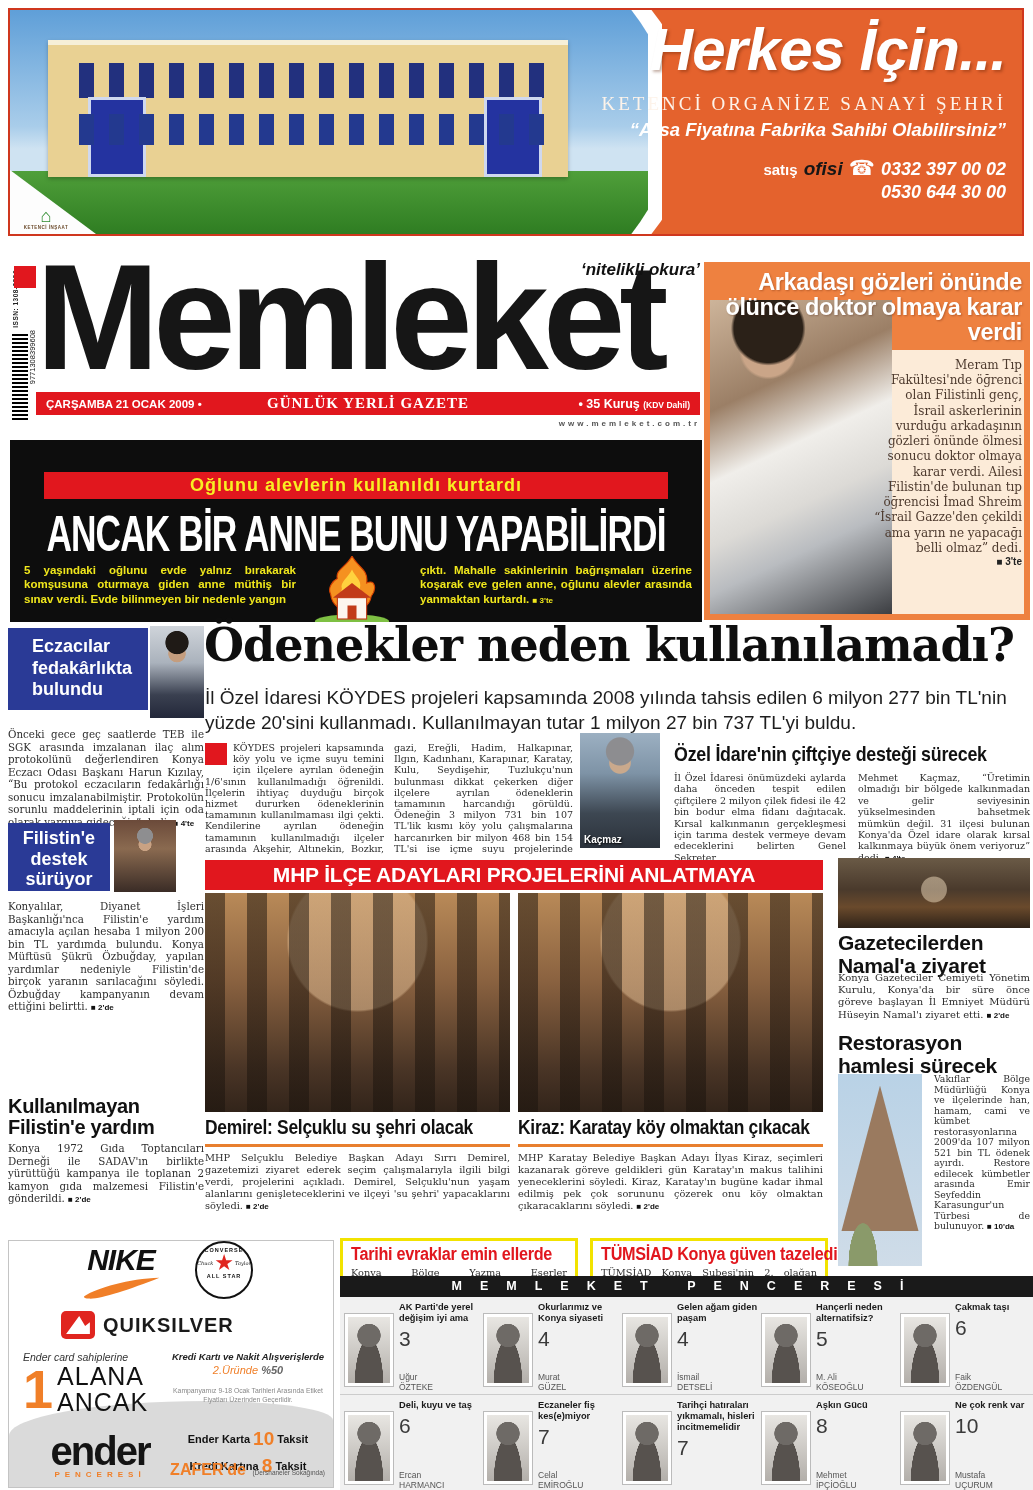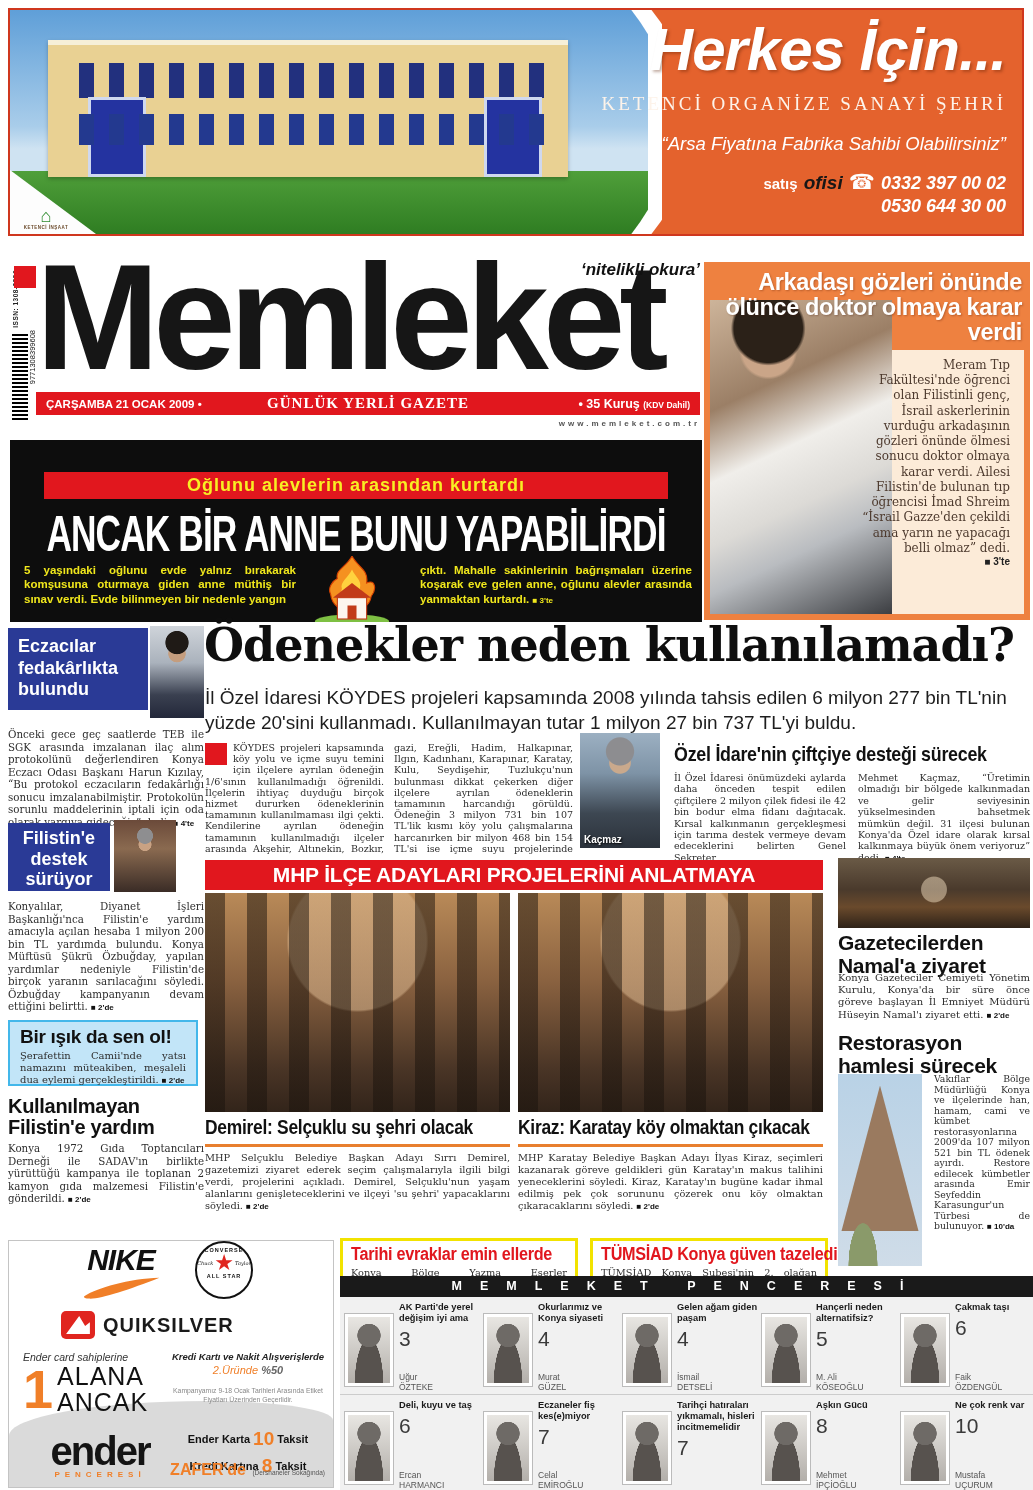--- a/index.html
+++ b/index.html
@@ -23,21 +23,21 @@
   .ad-door{position:absolute;bottom:0;width:52px;height:74px;background:#2433a0;border:3px solid #cfd8ef;}
   .ad-curl{position:absolute;left:0;bottom:0;width:86px;height:64px;background:#fdfdfd;
       clip-path:polygon(0 0,100% 100%,0 100%);box-shadow:2px -2px 4px rgba(0,0,0,.2);}
   .ad-curl-logo{position:absolute;left:6px;bottom:4px;width:60px;text-align:center;}
   .ad-curl-logo .glyph{font-size:18px;color:#2e8b2e;line-height:1;}
   .ad-curl-logo .cap{font-size:4.5px;font-weight:bold;color:#6b4a2a;letter-spacing:.5px;}
   .ad-text{position:absolute;right:16px;top:8px;width:452px;text-align:right;color:#fff;}
   .ad-title{font-size:60px;font-weight:900;font-style:italic;letter-spacing:-1px;line-height:1.05;
       text-shadow:2px 2px 3px rgba(90,30,0,.35);}
   .ad-sub{margin-top:12px;font-family:"Liberation Serif",serif;font-size:19px;letter-spacing:3px;color:#fdf3ea;}
-  .ad-slogan{margin-top:18px;font-size:18.5px;font-weight:400;font-style:italic;}
+  .ad-slogan{margin-top:4px;font-size:18.5px;font-weight:700;font-style:italic;}
   .ad-sales{margin-top:16px;display:flex;justify-content:flex-end;align-items:baseline;gap:6px;}
   .ad-satis{font-size:15px;font-weight:700;}
   .ad-ofisi{font-size:19px;font-weight:900;font-style:italic;color:#161616;}
   .ad-phoneicon{font-size:21px;line-height:1;}
   .ad-phone{font-size:18px;font-weight:900;font-style:italic;}
   .ad-phone2{margin-top:2px;font-size:18px;font-weight:900;font-style:italic;}
 
   
   .bc{left:10px;top:270px;width:28px;height:152px;}
   .bc-issn{position:absolute;left:2px;top:0;writing-mode:vertical-rl;transform:rotate(180deg);
@@ -62,21 +62,21 @@
   
   .doc-box{left:704px;top:262px;width:326px;height:358px;background:#ee8140;}
   .doc-lower{position:absolute;left:6px;right:6px;top:88px;bottom:6px;background:#fcebd8;}
   .doc-photo{position:absolute;left:0;top:-50px;width:182px;height:calc(100% + 50px);
       background:
         radial-gradient(circle at 32% 9%, #2b2118 0 11%, rgba(0,0,0,0) 12%),
         radial-gradient(circle at 32% 16%, #caa588 0 9%, rgba(0,0,0,0) 10%),
         linear-gradient(155deg,#cdb49a 0%,#9b7f66 28%,#f0eeea 46%,#dcdad6 62%,#b9bcc0 74%,#3c3e42 100%);}
   .doc-head{position:absolute;left:8px;right:8px;top:8px;z-index:2;text-align:right;color:#fff;
       font-weight:900;font-size:23.5px;line-height:1.07;letter-spacing:-.4px;text-shadow:1px 1px 2px rgba(70,20,0,.3);}
-  .doc-body{position:absolute;right:20px;top:96px;width:150px;z-index:2;text-align:right;
+  .doc-body{position:absolute;right:8px;top:96px;width:150px;z-index:2;text-align:right;
       font-family:"DejaVu Serif",serif;font-size:12px;line-height:1.27;color:#4d3a2e;}
   .doc-ref{font-weight:bold;color:#222;font-family:"Liberation Sans",sans-serif;font-size:10px;}
 
   
   .fire-box{left:10px;top:440px;width:692px;height:182px;background:#0d0d0d;overflow:hidden;}
   .fire-kicker{margin:32px 34px 0 34px;height:27px;background:#e1171e;color:#f8ef23;
       font-weight:900;font-size:18px;line-height:27px;text-align:center;letter-spacing:1px;}
   .fire-head{margin-top:8px;color:#fff;text-align:center;font-weight:900;font-size:38px;
       letter-spacing:-1px;white-space:nowrap;transform:scale(.93,1.3);transform-origin:center top;}
   .fire-cols{position:absolute;left:14px;right:10px;top:123px;display:flex;justify-content:space-between;}
@@ -102,21 +102,21 @@
   .kacmaz-cap{position:absolute;left:4px;bottom:3px;color:#fff;font-weight:bold;font-size:10px;
       text-shadow:1px 1px 2px #000;}
 
   .farmer{left:674px;top:742px;width:356px;}
   .farmer-head{font-weight:900;font-size:21px;letter-spacing:-.3px;white-space:nowrap;
       transform:scaleX(.85);transform-origin:left;}
   .farmer-cols{margin-top:6px;display:flex;gap:12px;}
   .farmer-col{width:172px;font-family:"DejaVu Serif",serif;font-size:9.5px;line-height:1.2;
       text-align:justify;color:#2e2e2e;}
   .blue-box{background:#2a3a96;color:#fff;font-weight:700;}
-  .ecz-box{left:8px;top:628px;width:140px;height:82px;padding:8px 0 0 10px;box-sizing:border-box;
+  .ecz-box{left:8px;top:628px;width:140px;height:82px;padding:8px 0 0 24px;box-sizing:border-box;
       font-size:18px;line-height:1.2;}
   .ecz-photo{left:150px;top:626px;width:54px;height:92px;
       background:
         radial-gradient(circle at 50% 18%, #1f1a16 0 14%, rgba(0,0,0,0) 15%),
         radial-gradient(circle at 50% 30%, #c49d7e 0 12%, rgba(0,0,0,0) 13%),
         linear-gradient(180deg,#cfd4da 0%,#aab2bc 40%,#3a4050 75%,#23283a 100%);}
   .side-body{width:196px;font-family:"DejaVu Serif",serif;font-size:10.3px;line-height:1.22;
       text-align:justify;color:#2e2e2e;}
   .ecz-body{left:8px;top:728px;}
   .fil-box{left:8px;top:823px;width:102px;height:68px;text-align:center;font-size:18px;line-height:1.15;
@@ -294,21 +294,21 @@
       <div class="doc-photo"></div>
     </div>
     <div class="doc-head">Arkadaşı gözleri önünde ölünce doktor olmaya karar verdi</div>
     <div class="doc-body">
       <span>Meram Tıp Fakültesi'nde öğrenci olan Filistinli genç, İsrail askerlerinin vurduğu arkadaşının gözleri önünde ölmesi sonucu doktor olmaya karar verdi. Ailesi Filistin'de bulunan tıp öğrencisi İmad Shreim “İsrail Gazze'den çekildi ama yarın ne yapacağı belli olmaz” dedi.</span>
       <div class="doc-ref">■ 3'te</div>
     </div>
   </div>
 
   <div class="abs fire-box">
-    <div class="fire-kicker">Oğlunu alevlerin arasından kurtardı</div>
+    <div class="fire-kicker">Oğlunu alevlerin kullanıldı kurtardı</div>
     <div class="fire-head">ANCAK BİR ANNE BUNU YAPABİLİRDİ</div>
     <div class="fire-cols">
       <div class="fire-col">5 yaşındaki oğlunu evde yalnız bırakarak komşusuna oturmaya giden anne müthiş bir sınav verdi. Evde bilinmeyen bir nedenle yangın</div>
       <div class="fire-col">
         <span>çıktı. Mahalle sakinlerinin bağrışmaları üzerine koşarak eve gelen anne, oğlunu alevler arasında yanmaktan kurtardı. </span><span class="fire-ref">■ 3'te</span>
       </div>
     </div>
     <svg class="fire-art" viewBox="0 0 70 64">
       <path d="M35 0 C40 10 50 12 48 24 C56 20 57 30 52 36 C51 44 42 50 35 48 C26 50 17 44 16 34 C13 28 18 22 22 20 C20 12 30 10 35 0 Z" fill="#f59120" stroke="#d64000" stroke-width="1"></path>
       <path d="M35 12 C38 19 44 21 42 29 C46 33 41 41 35 40 C28 41 24 35 26 29 C24 23 32 19 35 12 Z" fill="#ffd23e"></path>
@@ -347,26 +347,20 @@
   <div class="abs side-body ecz-body">
     <span>Önceki gece geç saatlerde TEB ile SGK arasında imzalanan ilaç alım protokolünü değerlendiren Konya Eczacı Odası Başkanı Harun Kızılay, “Bu protokol eczacıların fedakârlığı sonucu imzalanabilmiştir. Protokolün sorunlu maddelerinin iptali için oda olarak yargıya gideceğiz” dedi. </span><span class="ref">■ 4'te</span>
   </div>
 
   <div class="abs blue-box fil-box">Filistin'e destek sürüyor</div>
   <div class="abs fil-photo"></div>
   <div class="abs side-body fil-body">
     <span>Konyalılar, Diyanet İşleri Başkanlığı'nca Filistin'e yardım amacıyla açılan hesaba 1 milyon 200 bin TL yardımda bulundu. Konya Müftüsü Şükrü Özbuğday, yapılan yardımlar nedeniyle Filistin'de birçok yaranın sarılacağını söyledi. Özbuğday kampanyanın devam ettiğini belirtti. </span><span class="ref">■ 2'de</span>
   </div>
 
-  <div class="abs light-box">
-    <div class="light-title">Bir ışık da sen ol!</div>
-    <div class="light-body">
-      <span>Şerafettin Camii'nde yatsı namazını müteakiben, meşaleli dua eylemi gerçekleştirildi. </span><span class="ref">■ 2'de</span>
-    </div>
-  </div>
 
   <div class="abs topt-head">Kullanılmayan Filistin'e yardım</div>
   <div class="abs side-body topt-body">
     <span>Konya 1972 Gıda Toptancıları Derneği ile SADAV'ın birlikte yürüttüğü kampanya ile toplanan 2 kamyon gıda malzemesi Filistin'e gönderildi. </span><span class="ref">■ 2'de</span>
   </div>
 
   <div class="abs mhp-banner">MHP İLÇE ADAYLARI PROJELERİNİ ANLATMAYA BAŞLADILAR</div>
   <div class="abs mhp-photo mhp-p1"></div>
   <div class="abs mhp-photo mhp-p2"></div>
 

